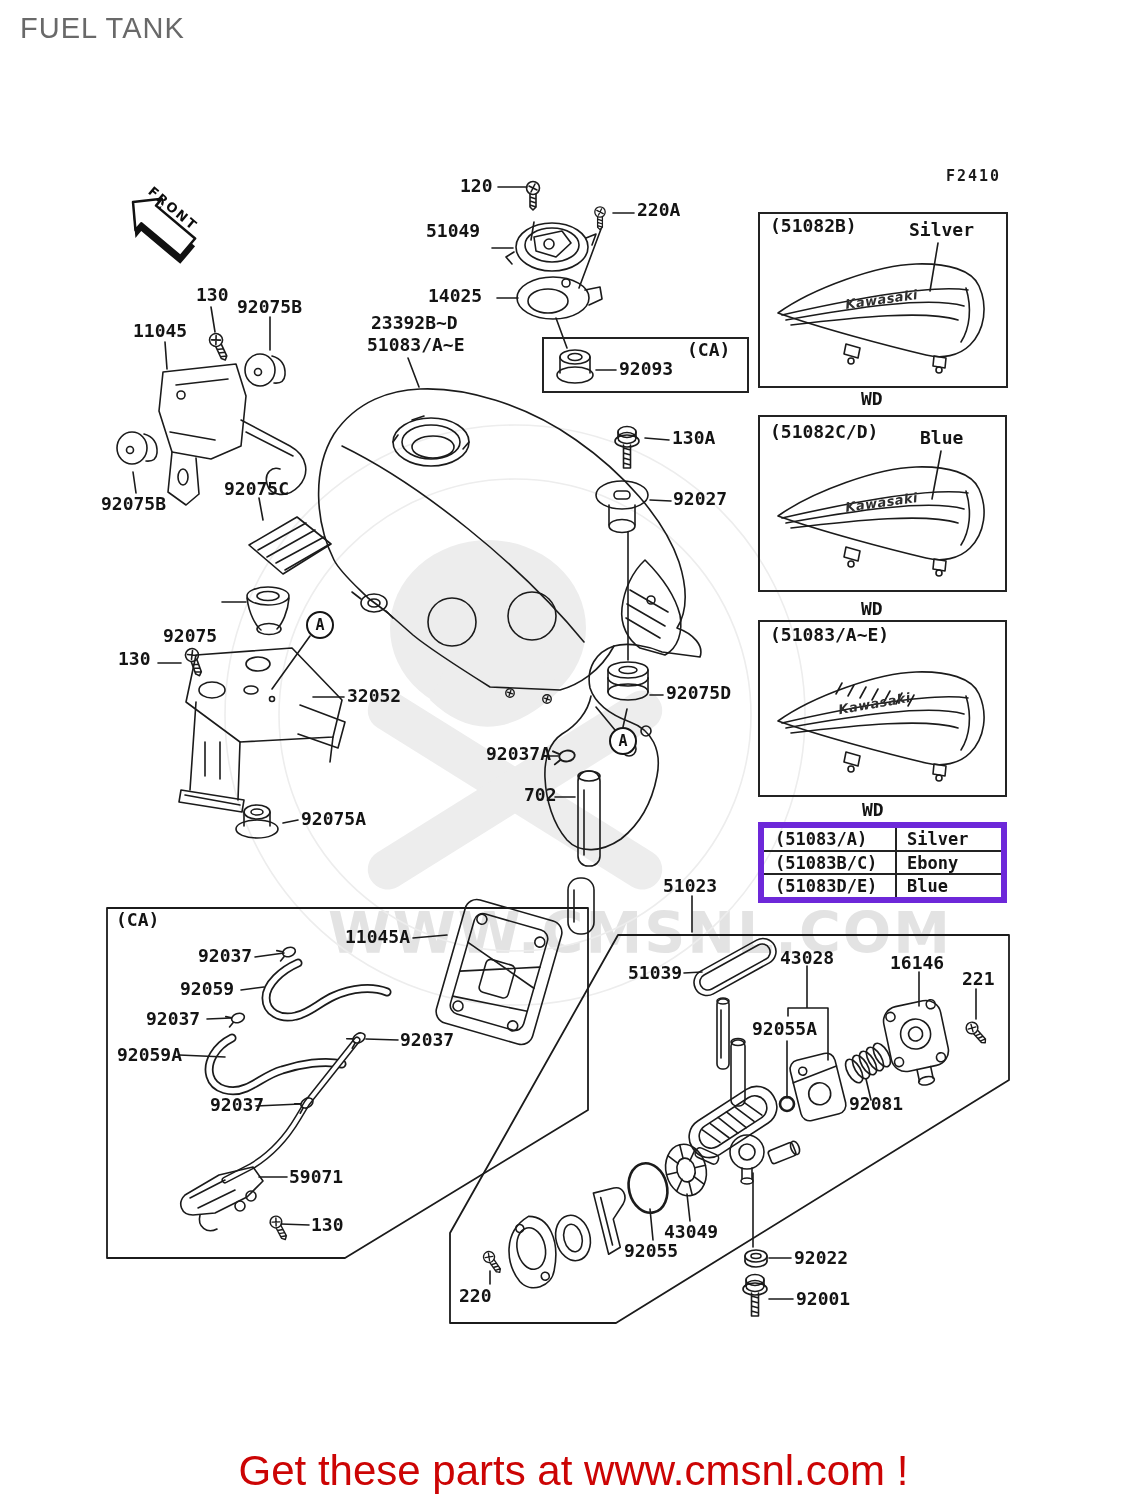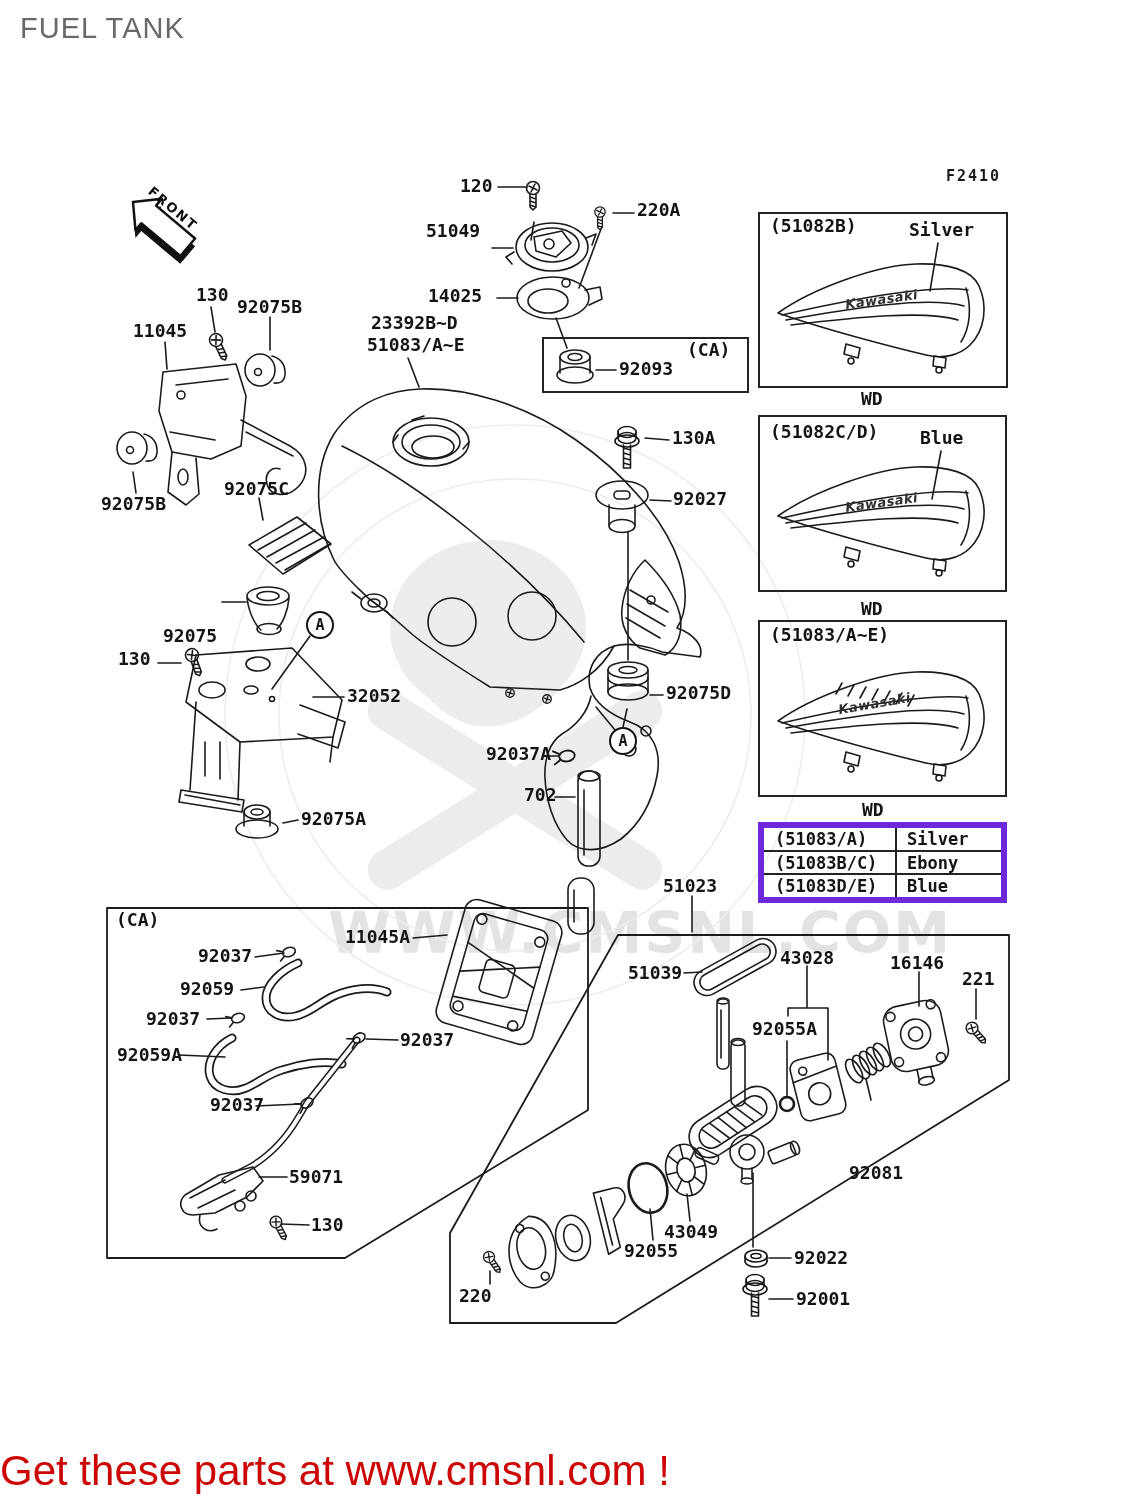--- a/index.html
+++ b/index.html
@@ -13,21 +13,21 @@
   .watermark-text{position:absolute;left:328px;top:900px;font:bold 57px "DejaVu Sans",sans-serif;
                   color:#e3e3e3;letter-spacing:2px;z-index:1;white-space:pre;}
   .part-label{position:absolute;font:bold 18px "DejaVu Sans Mono",monospace;color:#141414;
               white-space:pre;z-index:4;line-height:1;}
   .callout{position:absolute;width:24px;height:24px;border:2px solid #141414;border-radius:50%;
            background:#fff;display:flex;align-items:center;justify-content:center;
            font:bold 15px "DejaVu Sans Mono",monospace;color:#141414;z-index:4;}
   .front-arrow-text{position:absolute;left:143px;top:201px;width:60px;text-align:center;
         font:bold 13px "DejaVu Sans",sans-serif;color:#0c0c0c;letter-spacing:2px;
         transform:rotate(40deg);transform-origin:center;z-index:4;}
-  .footer-link{position:absolute;left:0;top:1447px;width:100%;
+  .footer-link{position:absolute;left:0;top:1447px;width:100%;text-align:center;
         font-family:"Liberation Sans",sans-serif;font-size:42px;color:#cc0404;z-index:5;}
   .logo{position:absolute;font:italic bold 13px "DejaVu Sans",sans-serif;color:#2e2e2e;
         transform:rotate(-8deg);letter-spacing:0.5px;z-index:3;}
   
   .pbox{position:absolute;border:2px solid #232323;box-sizing:border-box;background:transparent;z-index:2;}
   #pbox1{left:758px;top:212px;width:250px;height:176px;}
   #pbox2{left:758px;top:415px;width:249px;height:177px;}
   #pbox3{left:758px;top:620px;width:249px;height:177px;}
   #inset92093{left:542px;top:337px;width:207px;height:56px;}
   .ptext{position:absolute;font:bold 18px "DejaVu Sans Mono",monospace;color:#141414;z-index:3;line-height:1;white-space:pre;}
@@ -484,21 +484,21 @@
       <div class="part-label" style="left: 117px; top: 1046px;">92059A</div>
       <div class="part-label" style="left: 400px; top: 1031px;">92037</div>
       <div class="part-label" style="left: 210px; top: 1096px;">92037</div>
       <div class="part-label" style="left: 289px; top: 1168px;">59071</div>
       <div class="part-label" style="left: 311px; top: 1216px;">130</div>
       <div class="part-label" style="left: 628px; top: 964px;">51039</div>
       <div class="part-label" style="left: 780px; top: 949px;">43028</div>
       <div class="part-label" style="left: 890px; top: 954px;">16146</div>
       <div class="part-label" style="left: 962px; top: 970px;">221</div>
       <div class="part-label" style="left: 752px; top: 1020px;">92055A</div>
-      <div class="part-label" style="left: 849px; top: 1164px; text-align: right;">92081</div>
+      <div class="part-label" style="left: 849px; top: 1095px; text-align: right;">92081</div>
       <div class="part-label" style="left: 664px; top: 1223px;">43049</div>
       <div class="part-label" style="left: 624px; top: 1242px;">92055</div>
       <div class="part-label" style="left: 794px; top: 1249px;">92022</div>
       <div class="part-label" style="left: 796px; top: 1290px;">92001</div>
       <div class="part-label" style="left: 459px; top: 1287px;">220</div>
       <div class="callout" style="left: 306px; top: 611px;">A</div>
       <div class="callout" style="left: 609px; top: 727px;">A</div>
     </div>
 
   <div class="footer-link" style="color: rgb(204, 4, 4);">Get these parts at www.cmsnl.com !</div>

